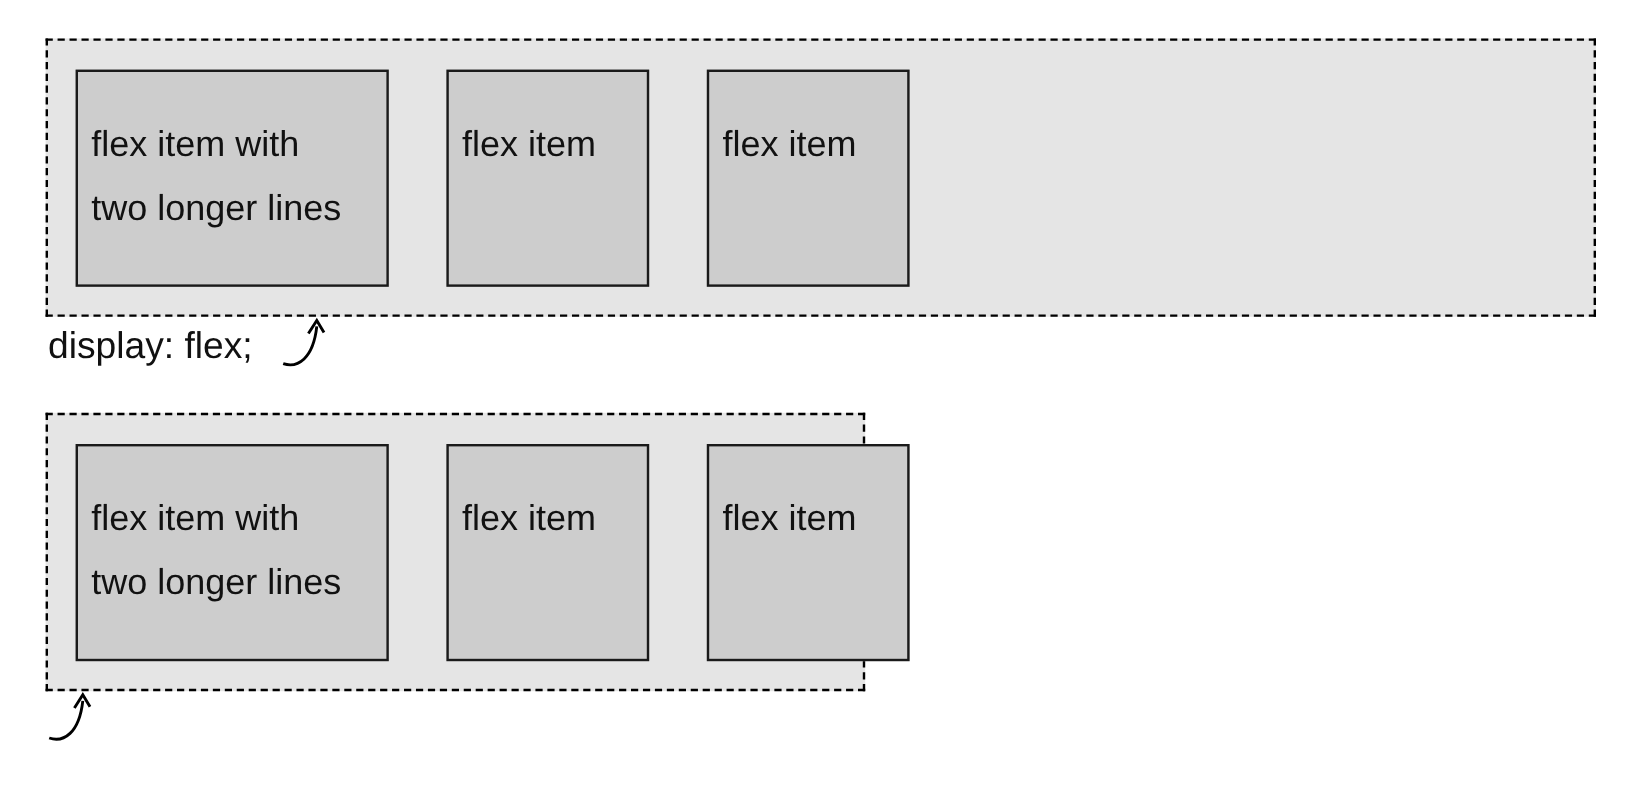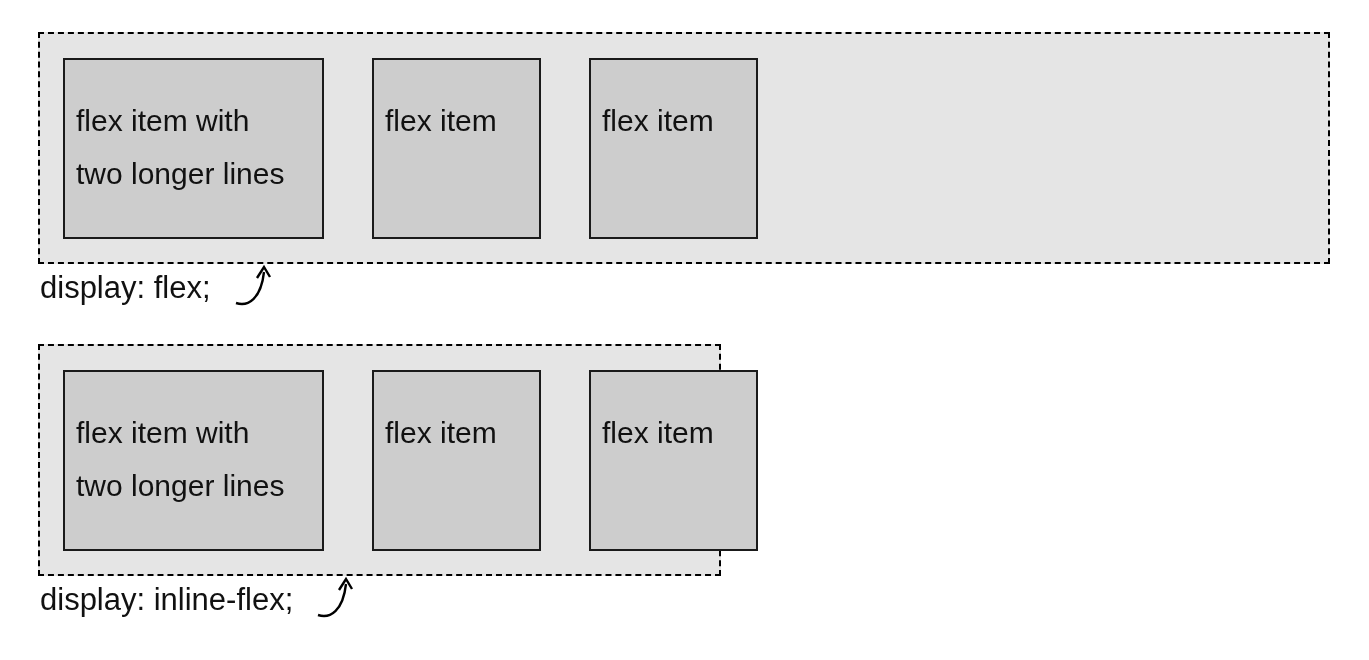--- a/index.html
+++ b/index.html
@@ -89,20 +89,19 @@
   <div class="spacer"></div>
 
   <div class="flex-container inline">
     <div class="flex-item wide">flex item with
 two longer lines</div>
     <div class="flex-item narrow">flex item</div>
     <div class="flex-item narrow">flex item</div>
   </div>
 
   <div class="label-row">
-    <span class="code-label">display: inline-flex;</span>
     <svg class="arrow-svg" width="40" height="44" viewBox="0 0 40 44">
       <path d="M 1 40 C 13 44, 26 36, 29 9" fill="none" stroke="#000" stroke-width="2.4"></path>
       <path d="M 22 15 L 29 4 L 35 14" fill="none" stroke="#000" stroke-width="2.4"></path>
     </svg>
   </div>
 
 </div>
 
 </body></html>

